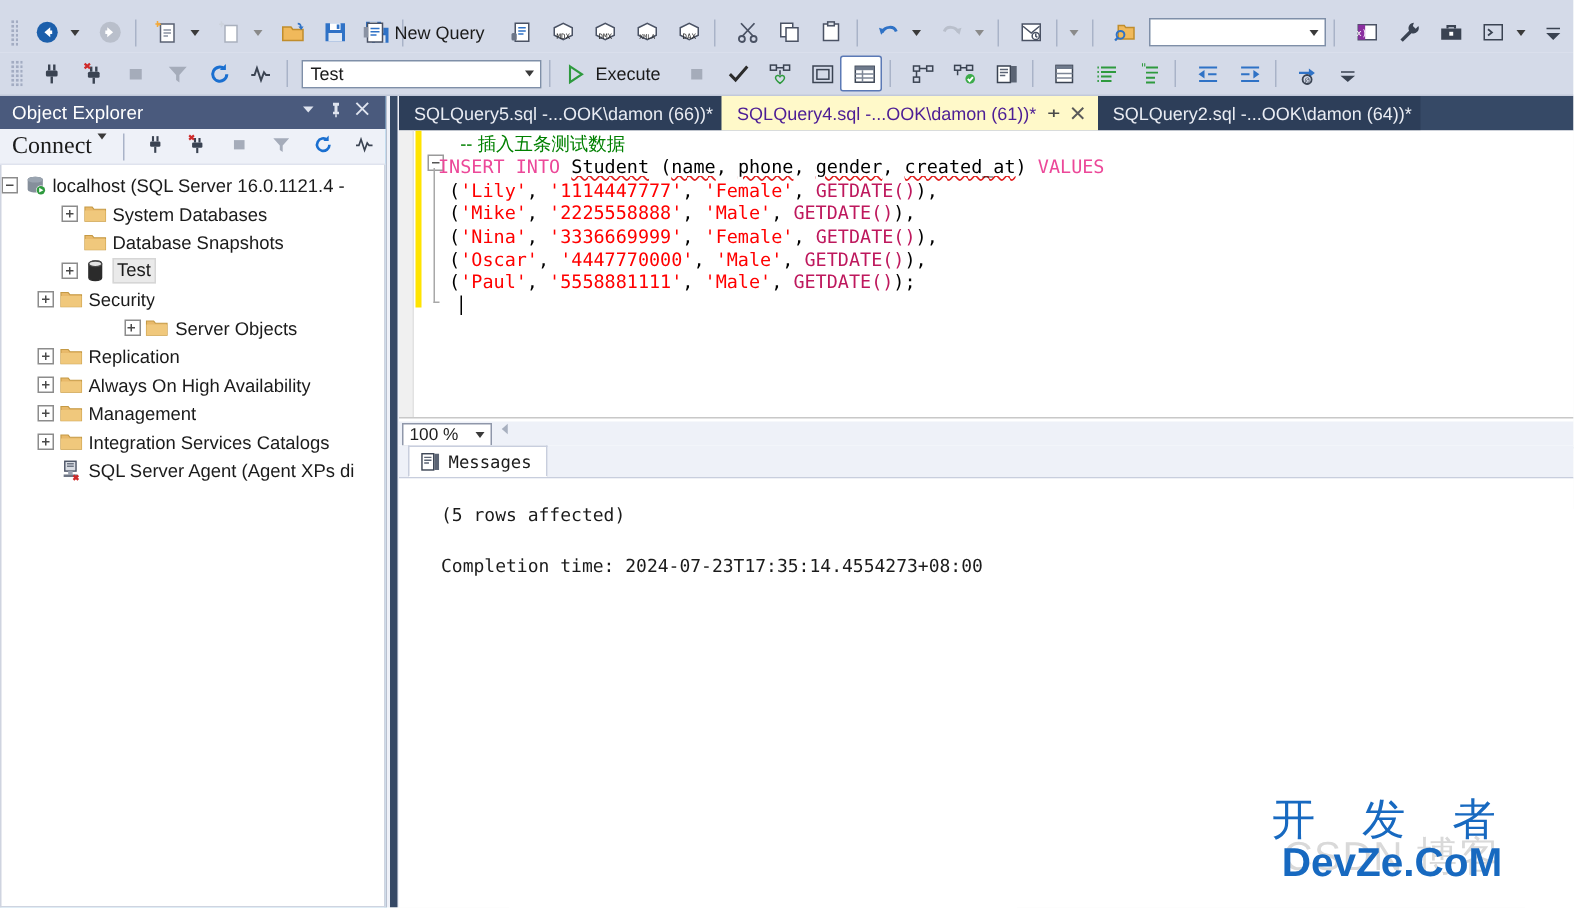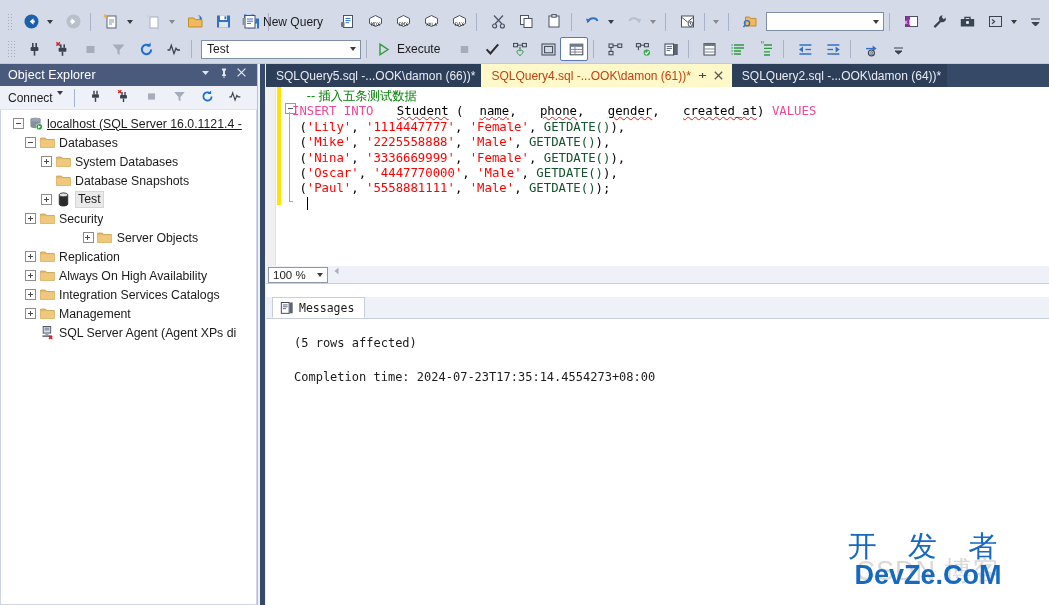--- a/index.html
+++ b/index.html
@@ -42,21 +42,21 @@
   
   .ico{position:relative;width:17px;height:17px;display:inline-block;}
   .ico svg{display:block;}
 
   
   .oe{position:absolute;left:0;top:64px;width:258px;height:541px;background:#7dd3fc;border-right:1px solid #b9c0d0;box-sizing:border-box;}
   .oe-title{height:22px;background:#4a5a7d;color:#fff;display:flex;align-items:center;padding:0 4px 0 8px;box-sizing:border-box;}
   .oe-title .t{flex:1;font-size:12.5px;letter-spacing:.1px;}
   .oe-title .tb-ico{width:18px;height:18px;display:flex;align-items:center;justify-content:center;cursor:default;}
   .oe-tools{height:24px;background:#eef1f8;display:flex;align-items:center;padding-left:6px;border-bottom:1px solid #dfe3ee;box-sizing:border-box;}
-  .oe-tools .connect{font-size:12px;color:#1b1b1b;display:flex;padding:1px 2px;cursor:default;}
+  .oe-tools .connect{font-size:16px;color:#1b1b1b;display:flex;padding:1px 2px;cursor:default;font-family:Liberation Serif, serif;}
   .oe-body{position:absolute;left:0;top:46px;right:0;bottom:0;background:#fff;border:1px solid #cfd4e0;border-top:none;box-sizing:border-box;overflow:hidden;}
 
   .node{display:flex;align-items:center;height:19px;font-size:12.3px;color:#1b1b1b;white-space:nowrap;cursor:default;}
   .node .exp{width:11px;height:11px;margin-right:3px;flex:0 0 auto;display:flex;align-items:center;justify-content:center;}
   .node .exp .bx{width:9px;height:9px;border:1px solid #8c8c8c;background:#fff;position:relative;}
   .node .exp .bx::before{content:"";position:absolute;left:1.5px;top:3.5px;width:5px;height:1px;background:#4a4a4a;}
   .node .exp .bx.plus::after{content:"";position:absolute;left:3.5px;top:1.5px;width:1px;height:5px;background:#4a4a4a;}
   .node .ni{width:16px;height:16px;margin-right:4px;flex:0 0 auto;display:flex;align-items:center;justify-content:center;}
   .node .nt{overflow:hidden;text-overflow:clip;}
   .node .nt.sel{background:#eaeaea;border:1px solid #d6d6d6;padding:0 2px;margin:-1px 0;line-height:15px;}
@@ -65,49 +65,49 @@
   .right-strip{position:absolute;left:258px;top:64px;width:8px;height:541px;background:#eef1f8;}
   .right-strip .dark{position:absolute;left:2px;top:0;width:5px;height:100%;background:#364966;}
 
   
   .well{position:absolute;left:266px;top:64px;width:783px;height:541px;background:#fff;}
 
   
   .tabs{position:absolute;left:0;top:0;width:783px;height:23px;background:#364966;display:flex;align-items:stretch;overflow:hidden;}
   .tab{display:flex;align-items:center;height:23px;padding:0 6px 0 10px;font-size:12px;white-space:nowrap;cursor:default;box-sizing:border-box;}
   .tab.inactive{background:#2d3e59;color:#e9ecf3;}
-  .tab.active{background:#fff9c9;color:#c2410c;}
+  .tab.active{background:#fff9c9;color:#4c1d95;}
   .tab .tpin{width:14px;height:14px;display:flex;align-items:center;justify-content:center;margin-left:5px;}
   .tab .tclose{width:14px;height:14px;display:flex;align-items:center;justify-content:center;margin-left:2px;}
 
   
   .editor{position:absolute;left:0;top:23px;width:783px;height:192px;background:#fff;border-bottom:1px solid #c8c8c8;box-sizing:border-box;overflow:hidden;}
   .ed-gutterL{position:absolute;left:0;top:0;width:10px;height:100%;background:#f0f0f0;border-right:1px solid #e2e2e2;box-sizing:border-box;}
   .ed-change{position:absolute;left:11px;top:0;width:4px;height:118px;background:#ffe400;}
   .ed-outline{position:absolute;left:18px;top:0;width:16px;height:100%;}
   .ed-code{position:absolute;left:26px;top:2px;right:0;bottom:0;
            font-family:"DejaVu Sans Mono","Liberation Mono",monospace;font-size:12.3px;line-height:15.4px;white-space:pre;}
   .ed-code .ln{height:15.4px;}
   .k{color:#ec4899;}
   .s{color:#ff0000;}
-  .fn{color:#14532d;}
+  .fn{color:#be185d;}
   .cm{color:#008000;font-family:"Liberation Sans",sans-serif;}
   .id{color:#000;}
   .pn{color:#000;}
-  .sq{text-decoration:underline;text-decoration-style:wavy;text-decoration-color:#e01b1b;text-decoration-thickness:1px;margin-left:16px;}
+  .sq{text-decoration:underline;text-decoration-style:wavy;text-decoration-color:#e01b1b;text-decoration-thickness:1px;}
   .caret-bar{display:inline-block;width:1px;height:13px;background:#000;vertical-align:-2px;}
 
   
   .collapse{position:absolute;left:1px;top:16px;width:9px;height:9px;border:1px solid #9a9a9a;background:#fff;}
   .collapse::before{content:"";position:absolute;left:1.5px;top:3.5px;width:5px;height:1px;background:#555;}
   .vline{position:absolute;left:5px;top:25px;width:1px;height:90px;background:#a8a8a8;}
   .vline::after{content:"";position:absolute;left:0;bottom:0;width:4px;height:1px;background:#a8a8a8;}
 
   
-  .zoombar{position:absolute;left:0;top:202px;width:783px;height:18px;background:#eef1f8;border-bottom:1px solid #c8cedd;box-sizing:border-box;display:flex;align-items:center;}
+  .zoombar{position:absolute;left:0;top:217px;width:783px;height:18px;background:#eef1f8;border-bottom:1px solid #c8cedd;box-sizing:border-box;display:flex;align-items:center;}
   .zoomsel{width:60px;height:16px;margin-left:2px;border:1px solid #8f97aa;background:#fff;display:flex;align-items:center;box-sizing:border-box;}
   .zoomsel .zv{flex:1;padding-left:4px;font-size:11.5px;}
   .zoomsel .za{width:14px;display:flex;align-items:center;justify-content:center;}
   .zscroll{margin-left:3px;}
 
   
   .results{position:absolute;left:0;top:233px;width:783px;height:308px;background:#fff;}
   .res-tabs{height:22px;background:#eef1f8;border-bottom:1px solid #c8cedd;display:flex;align-items:flex-end;box-sizing:border-box;}
   .res-tab{display:flex;align-items:center;height:21px;padding:0 10px 0 6px;background:#fff;border:1px solid #c8cedd;border-bottom:1px solid #fff;
            font-family:"DejaVu Sans Mono","Liberation Mono",monospace;font-size:11.5px;color:#1b1b1b;margin-left:6px;box-sizing:border-box;}
@@ -699,48 +699,36 @@
         <span class="ico">
           <svg width="15" height="15" viewBox="0 0 17 17">
               <path d="M1.5 9h2.2l1.6-4.6L8 12.6l2-5.4 1.4 1.8h2.6" stroke="#3a4352" stroke-width="1.3" fill="none"></path>
             </svg>
         </span>
       </div>
     </div>
 
     <div class="oe-body">
       <div id="tree-host" style="padding-top:4px;">
-          <div class="node" style="padding-left: 12px; text-decoration: underline;">
+          <div class="node" style="padding-left: 0;">
             <span class="exp">
               <span class="bx"></span>
             </span>
             <span class="ni">
               <svg width="15" height="15" viewBox="0 0 16 16">
                 <ellipse cx="8" cy="4" rx="5.4" ry="2.1" fill="#6f7a86"></ellipse>
                 <path d="M2.6 4v7c0 1.2 2.4 2.1 5.4 2.1s5.4-.9 5.4-2.1V4z" fill="#858f9b"></path>
                 <ellipse cx="8" cy="4" rx="5.4" ry="2.1" fill="#9aa4b0"></ellipse>
                 <circle cx="12" cy="11.5" r="3.4" fill="#fff"></circle>
                 <circle cx="12" cy="11.5" r="3" fill="#2e9a3e"></circle>
                 <path d="M10.8 9.8 13.8 11.5 10.8 13.2z" fill="#fff"></path>
               </svg>
             </span>
             <span class="nt">localhost (SQL Server 16.0.1121.4 -</span>
           </div>
-          <div class="node" style="padding-left: 24px;">
-            <span class="exp">
-              <span class="bx"></span>
-            </span>
-            <span class="ni">
-              <svg width="15" height="13" viewBox="0 0 16 14">
-                <path d="M0.6 2.2h5.2l1.3 1.6h8.3v8.6H0.6z" fill="#e8b96a" stroke="#c59a45" stroke-width=".8"></path>
-                <path d="M0.6 4.6h14.8v7.8H0.6z" fill="#f0c87c"></path>
-              </svg>
-            </span>
-            <span class="nt">Databases</span>
-          </div>
           <div class="node" style="padding-left: 40px;">
             <span class="exp">
               <span class="bx plus"></span>
             </span>
             <span class="ni">
               <svg width="15" height="13" viewBox="0 0 16 14">
                 <path d="M0.6 2.2h5.2l1.3 1.6h8.3v8.6H0.6z" fill="#e8b96a" stroke="#c59a45" stroke-width=".8"></path>
                 <path d="M0.6 4.6h14.8v7.8H0.6z" fill="#f0c87c"></path>
               </svg>
             </span>
@@ -820,33 +808,33 @@
           <div class="node" style="padding-left: 24px;">
             <span class="exp">
               <span class="bx plus"></span>
             </span>
             <span class="ni">
               <svg width="15" height="13" viewBox="0 0 16 14">
                 <path d="M0.6 2.2h5.2l1.3 1.6h8.3v8.6H0.6z" fill="#e8b96a" stroke="#c59a45" stroke-width=".8"></path>
                 <path d="M0.6 4.6h14.8v7.8H0.6z" fill="#f0c87c"></path>
               </svg>
             </span>
-            <span class="nt">Integration Services Catalogs</span>
+            <span class="nt">Management</span>
           </div>
           <div class="node" style="padding-left: 24px;">
             <span class="exp">
               <span class="bx plus"></span>
             </span>
             <span class="ni">
               <svg width="15" height="13" viewBox="0 0 16 14">
                 <path d="M0.6 2.2h5.2l1.3 1.6h8.3v8.6H0.6z" fill="#e8b96a" stroke="#c59a45" stroke-width=".8"></path>
                 <path d="M0.6 4.6h14.8v7.8H0.6z" fill="#f0c87c"></path>
               </svg>
             </span>
-            <span class="nt">Management</span>
+            <span class="nt">Integration Services Catalogs</span>
           </div>
           <div class="node" style="padding-left: 24px;">
             <span class="exp"></span>
             <span class="ni">
               <svg width="15" height="15" viewBox="0 0 16 16">
                 <rect x="3.4" y="1.6" width="8" height="7" fill="#d9dde4" stroke="#4a5264"></rect>
                 <path d="M5 3.4h4.8M5 5.2h4.8" stroke="#6d7583"></path>
                 <rect x="5.8" y="8.6" width="3.2" height="2.4" fill="#9aa2b0"></rect>
                 <rect x="2.6" y="11" width="9.6" height="1.8" fill="#6d7583"></rect>
                 <path d="M9.6 11.6 13 14.8M13 11.6 9.6 14.8" stroke="#cf2a2a" stroke-width="1.7"></path>

